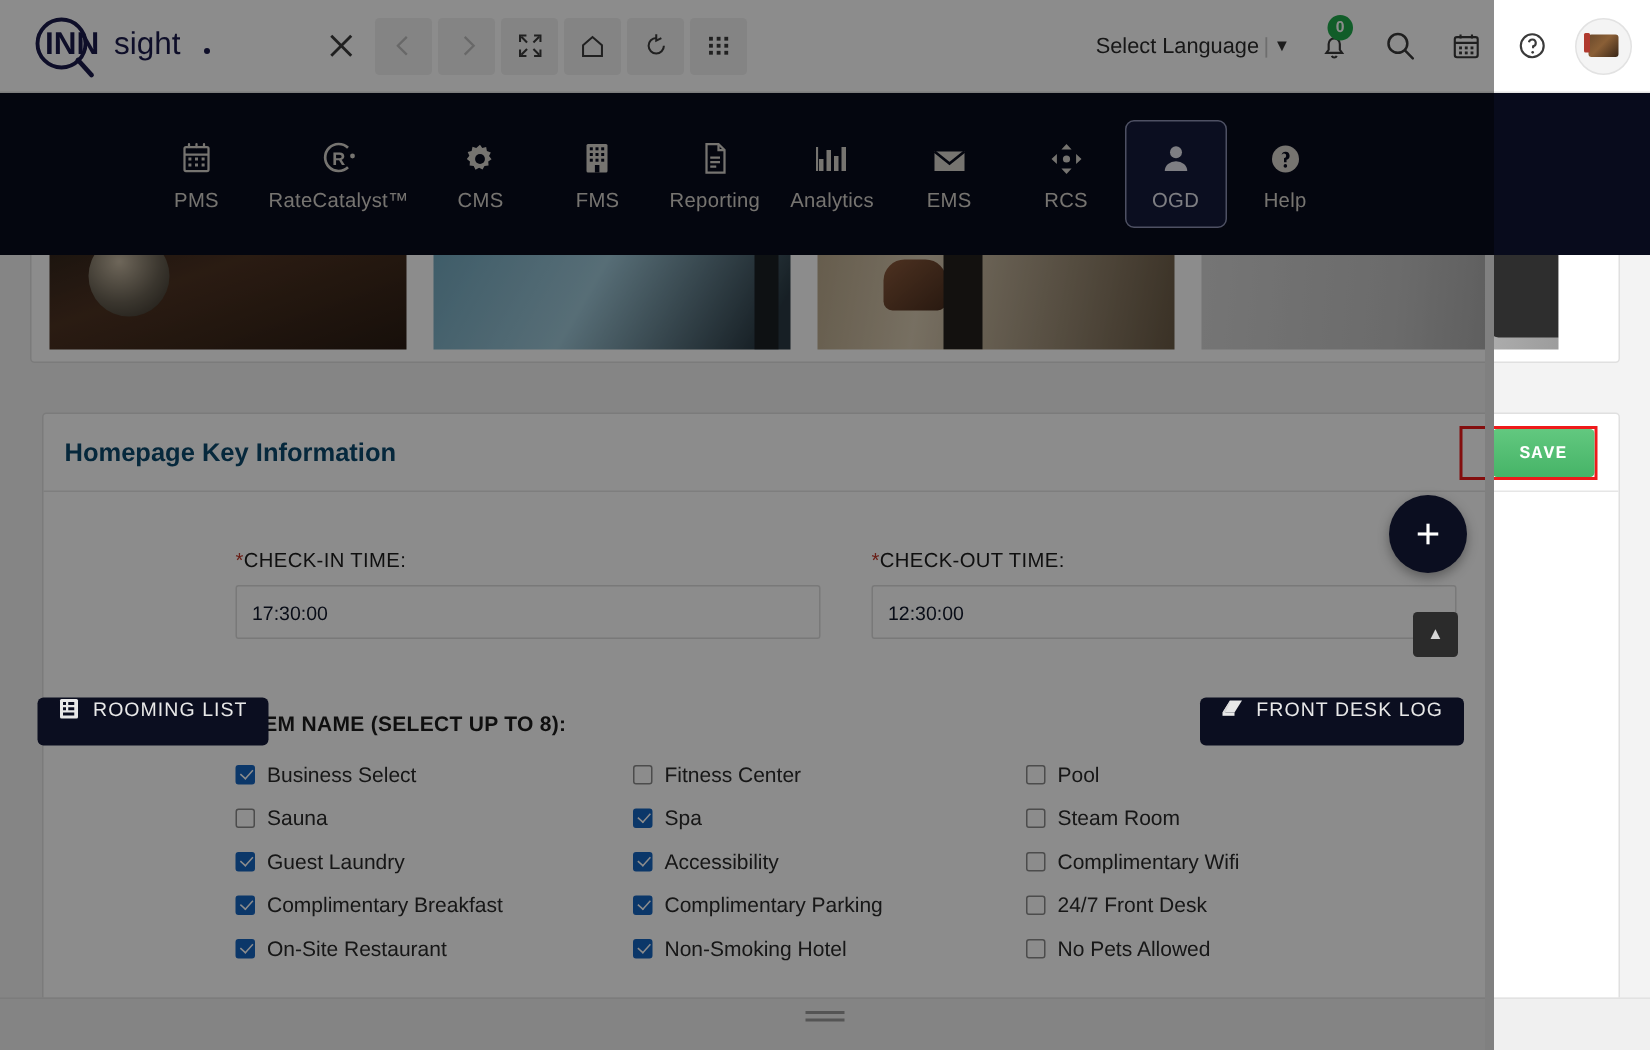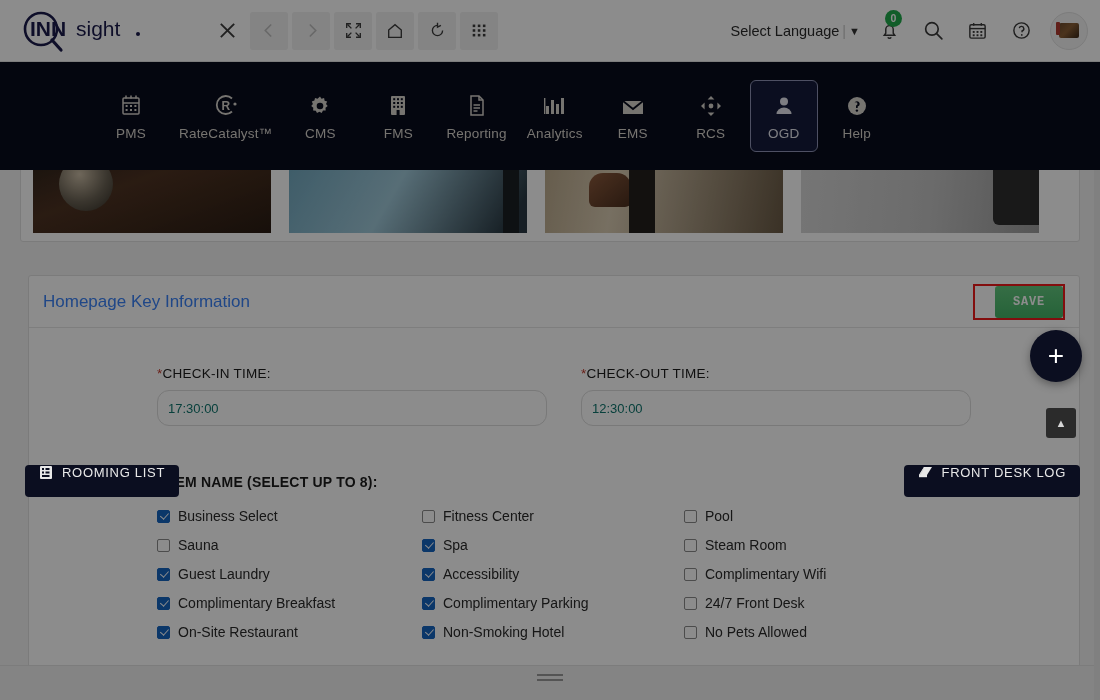--- a/index.html
+++ b/index.html
@@ -10,21 +10,21 @@
     width: 1100px;
     height: 700px;
     overflow: hidden;
     font-family: "Liberation Sans", sans-serif;
     background: #f2f2f2;
     position: relative;
   }
   #page {
     position: absolute;
     inset: 0;
-    width: 1100px;
+    width: 996px;
     height: 700px;
   }
 
   
   .dim {
     position: absolute;
     inset: 0;
     background: rgba(0,0,0,0.45);
     pointer-events: none;
     z-index: 90;
@@ -221,22 +221,22 @@
   .keyinfo-head {
     height: 52px;
     border-bottom: 1px solid #e6e6e6;
     display: flex;
     align-items: center;
     padding: 0 14px 0 14px;
     box-sizing: border-box;
   }
   .keyinfo-title {
     font-size: 17px;
-    color: #3b82f6;
-    font-weight: normal;
+    color: #0c4a6e;
+    font-weight: bold;
   }
   .save-wrap {
     margin-left: auto;
     border: 2px solid #ee1b1b;
     padding: 0;
     line-height: 0;
   }
   .save-btn {
     background: linear-gradient(180deg,#62c87f 0%,#46b467 100%);
     color: #ffffff;
@@ -266,25 +266,25 @@
     color: #1c1c1c;
     letter-spacing: .25px;
     margin-bottom: 9px;
   }
   .req { color: #c0392b; }
   .field-input {
     width: 100%;
     height: 36px;
     box-sizing: border-box;
     border: 1px solid #dcdcdc;
-    border-radius: 12px;
+    border-radius: 2px;
     background: #fff;
     padding: 0 10px;
     font-size: 13px;
-    color: #0f766e;
+    color: #0f172a;
     font-family: "Liberation Sans", sans-serif;
   }
 
   .items-label {
     margin-top: 48px;
     font-size: 14px;
     font-weight: bold;
     color: #1c1c1c;
     letter-spacing: .2px;
   }

